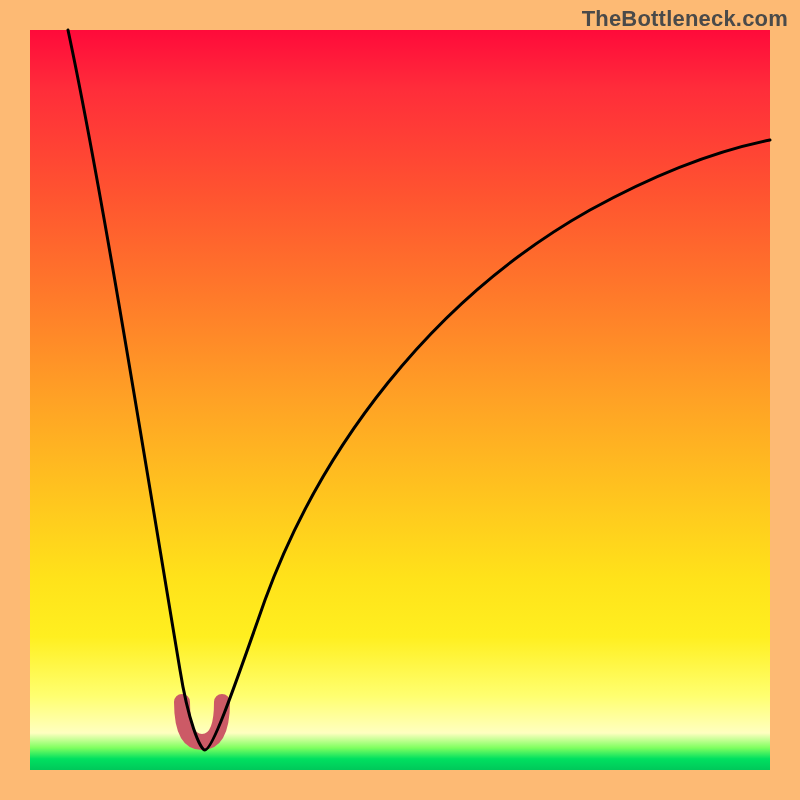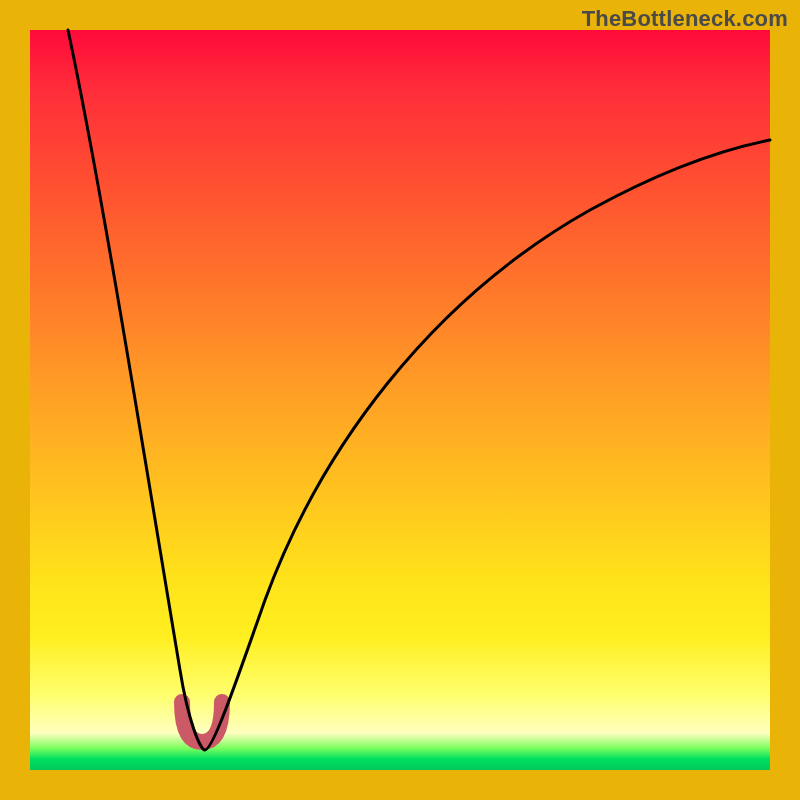--- a/index.html
+++ b/index.html
@@ -10,21 +10,21 @@
     background: #000;
     font-family: Arial, Helvetica, sans-serif;
     overflow: hidden;
   }
   .frame {
     position: absolute;
     left: 0;
     top: 0;
     width: 800px;
     height: 800px;
-    background: #eab308;
+    background: #fdba74;
   }
   .plot {
     position: absolute;
     left: 30px;
     top: 30px;
     width: 740px;
     height: 740px;
     
     background: linear-gradient(
       to bottom,

